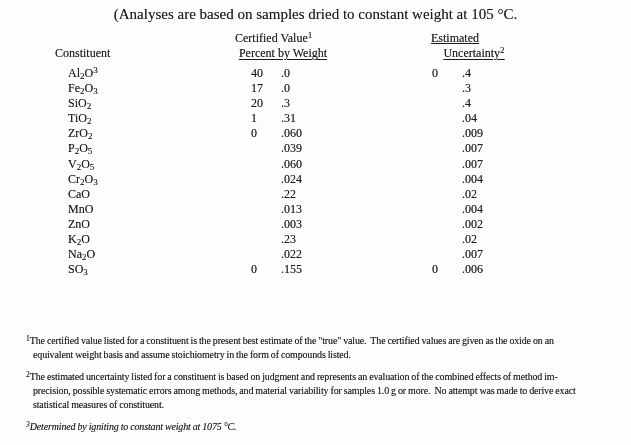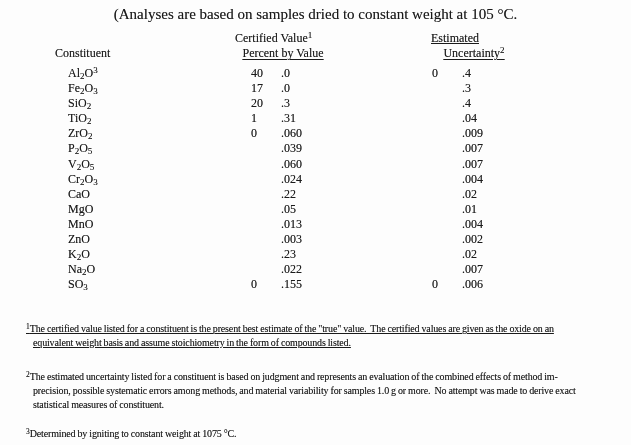--- a/index.html
+++ b/index.html
@@ -38,37 +38,37 @@
 
   sub { font-size: 9px; line-height: 0; vertical-align: -2px; }
   sup { font-size: 9px; line-height: 0; vertical-align: 4px; }
 
   .loi-row { top: 299px; left: 0; width: 100%; height: 15px; font-size: 12px; }
   .loi-label { position: absolute; left: 12px; top: 0; white-space: pre; }
   .loi-row .cell-num { top: 0; }
 
   #footnotes { top: 322px; left: 26px; right: 6px; font-size: 10px; letter-spacing: -0.15px; word-spacing: -0.3px; }
   .fn { position: absolute; left: 0; right: 0; }
-  .fn:nth-child(1) { top: 0; text-decoration: underline; }
+  .fn:nth-child(1) { top: 12px; }
   .fn:nth-child(2) { top: 48px; }
-  .fn:nth-child(3) { top: 105px; }
+  .fn:nth-child(3) { top: 98px; font-style: italic; }
   .fn-line { white-space: pre; line-height: 14px; height: 14px; }
   .fn-line.cont { padding-left: 7px; }
   .fn sup { font-size: 7.5px; vertical-align: 3px; letter-spacing: 0; }
 </style>
 </head>
 <body>
 
 <div class="page">
 
   <div class="abs title">(Analyses are based on samples dried to constant weight at 105 °C.</div>
 
   <div class="abs hdr h-constituent">Constituent</div>
   <div class="abs hdr h-cert1">Certified Value<sup>1</sup></div>
-  <div class="abs hdr h-cert2">Percent by Value</div>
+  <div class="abs hdr h-cert2">Percent by Weight</div>
   <div class="abs hdr h-est1">Estimated</div>
   <div class="abs hdr h-est2">Uncertainty<sup>2</sup></div>
 
   <div class="abs" id="rows">
   <div class="row">
     <span class="cell-constituent">Al<sub>2</sub>O<sup>3</sup></span>
     <span class="cell-num cert"><span class="int">40</span><span class="frac">.0</span></span>
     <span class="cell-num unc"><span class="int">0</span><span class="frac">.4</span></span>
   </div>
 
@@ -113,25 +113,20 @@
     <span class="cell-num cert"><span class="int"></span><span class="frac">.024</span></span>
     <span class="cell-num unc"><span class="int"></span><span class="frac">.004</span></span>
   </div>
 
   <div class="row">
     <span class="cell-constituent">CaO</span>
     <span class="cell-num cert"><span class="int"></span><span class="frac">.22</span></span>
     <span class="cell-num unc"><span class="int"></span><span class="frac">.02</span></span>
   </div>
 
-  <div class="row">
-    <span class="cell-constituent">MgO</span>
-    <span class="cell-num cert"><span class="int"></span><span class="frac">.05</span></span>
-    <span class="cell-num unc"><span class="int"></span><span class="frac">.01</span></span>
-  </div>
 
   <div class="row">
     <span class="cell-constituent">MnO</span>
     <span class="cell-num cert"><span class="int"></span><span class="frac">.013</span></span>
     <span class="cell-num unc"><span class="int"></span><span class="frac">.004</span></span>
   </div>
 
   <div class="row">
     <span class="cell-constituent">ZnO</span>
     <span class="cell-num cert"><span class="int"></span><span class="frac">.003</span></span>

